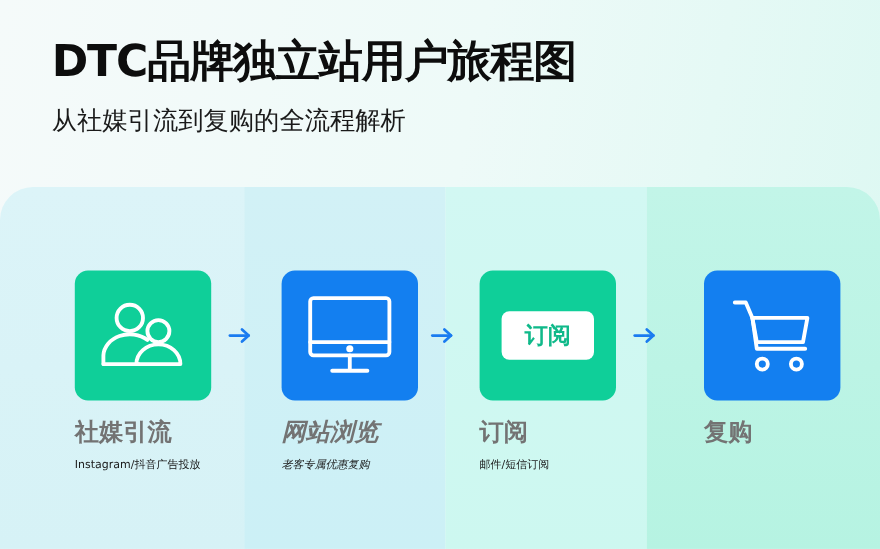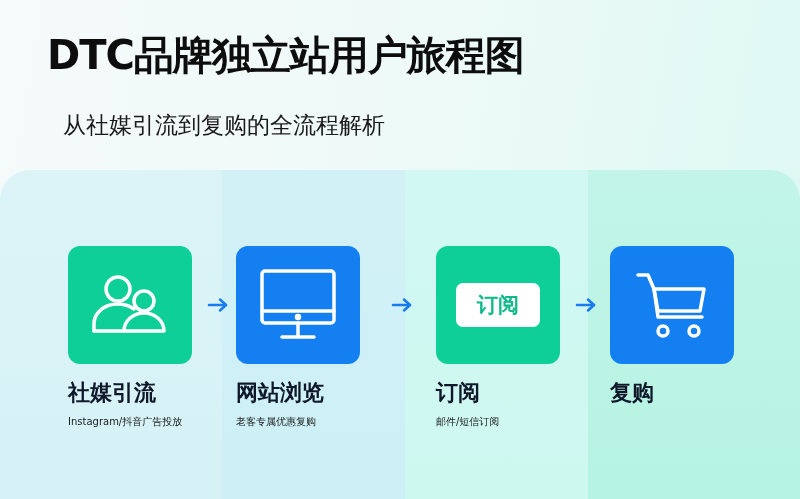--- a/index.html
+++ b/index.html
@@ -8,21 +8,21 @@
     background: linear-gradient(100deg, #f5fafa 0%, #eefaf8 50%, #dcf8f2 100%);
     font-family: "DejaVu Sans", "Liberation Sans", sans-serif;
   }
   .title {
     position:absolute; left:47px; top:28px;
     font-size:40px; font-weight:bold; color:#0d0d0d; letter-spacing:-1px;
     margin:0;
   }
   .subtitle {
     position:absolute; left:47px; top:94px;
-    font-size:23px; color:#1a1a1a; margin:16px;text-align:right;
+    font-size:23px; color:#1a1a1a; margin:0;text-align:right;
   }
   .card {
     position:absolute; left:0; top:170px; width:800px; height:329px;
     border-radius:30px 30px 0 0; overflow:hidden;
     display:flex;
   }
   .col { height:100%; position:relative; }
   .col1 { width:222px; background: linear-gradient(180deg,#dcf4f8,#d6f2f6); }
   .col2 { width:183px; background: linear-gradient(180deg,#d2f1f6,#ccf0f6); }
   .col3 { width:183px; background: linear-gradient(180deg,#d2f8f3,#cdf8f0); }
@@ -32,21 +32,21 @@
     position:absolute; top:76px; width:124px;
     display:flex; flex-direction:column; align-items:flex-start;
   }
   .icon-box {
     width:124px; height:118px; border-radius:12px;
     display:flex; align-items:center; justify-content:center;
   }
   .green { background:#0fcf99; }
   .blue { background:#137ff0; }
   .step-title {
-    margin-top:14px; font-size:22px; font-weight:bold; color:#0f172a;
+    margin-top:14px; font-size:22px; font-weight:bold; color:#737373;
     white-space:nowrap;
   }
   .step-desc {
     margin-top:7px; font-size:10px; color:#1a1a1a; white-space:nowrap;
   }
   .arrow {
     position:absolute; top:128px; width:22px; height:14px;
   }
   .sub-badge {
     width:84px; height:44px; background:#fff; border-radius:7px;
@@ -78,21 +78,21 @@
     </div>
     <div class="step-title">社媒引流</div>
     <div class="step-desc">Instagram/抖音广告投放</div>
   </div>
 
   <svg class="arrow" style="left:207px;" viewBox="0 0 22 14" fill="none" stroke="#1a7bf0" stroke-width="2.5" stroke-linecap="round" stroke-linejoin="round">
     <path d="M2 7 H19"></path>
       <path d="M13 1.5 L19 7 L13 12.5"></path>
   </svg>
 
-  <div class="step" style="left:236px;">
+  <div class="step" style="left:256px;font-style:italic;">
     <div class="icon-box blue">
       <svg width="80" height="76" viewBox="0 0 80 76" fill="none" stroke="#fff" stroke-width="3.5" stroke-linecap="round" stroke-linejoin="round">
         <rect x="4" y="4" width="72" height="52" rx="3"></rect>
         <path d="M4 44 H76"></path>
         <circle cx="40" cy="50" r="1.5" fill="#fff"></circle>
         <path d="M40 56 V68"></path>
         <path d="M24 70 H56"></path>
       </svg>
     </div>
     <div class="step-title">网站浏览</div>
@@ -110,21 +110,21 @@
     </div>
     <div class="step-title">订阅</div>
     <div class="step-desc">邮件/短信订阅</div>
   </div>
 
   <svg class="arrow" style="left:575px;" viewBox="0 0 22 14" fill="none" stroke="#1a7bf0" stroke-width="2.5" stroke-linecap="round" stroke-linejoin="round">
     <path d="M2 7 H19"></path>
       <path d="M13 1.5 L19 7 L13 12.5"></path>
   </svg>
 
-  <div class="step" style="left:610px;">
+  <div class="step" style="left:640px;">
     <div class="icon-box blue">
       <svg width="76" height="72" viewBox="0 0 76 72" fill="none" stroke="#fff" stroke-width="3.5" stroke-linecap="round" stroke-linejoin="round">
         <path d="M4 6 H14 L20 20"></path>
         <path d="M20 20 H70 L66 42 H24 Z"></path>
         <path d="M20 20 L24 48 H68"></path>
         <circle cx="29" cy="62" r="5"></circle>
         <circle cx="60" cy="62" r="5"></circle>
       </svg>
     </div>
     <div class="step-title">复购</div>

